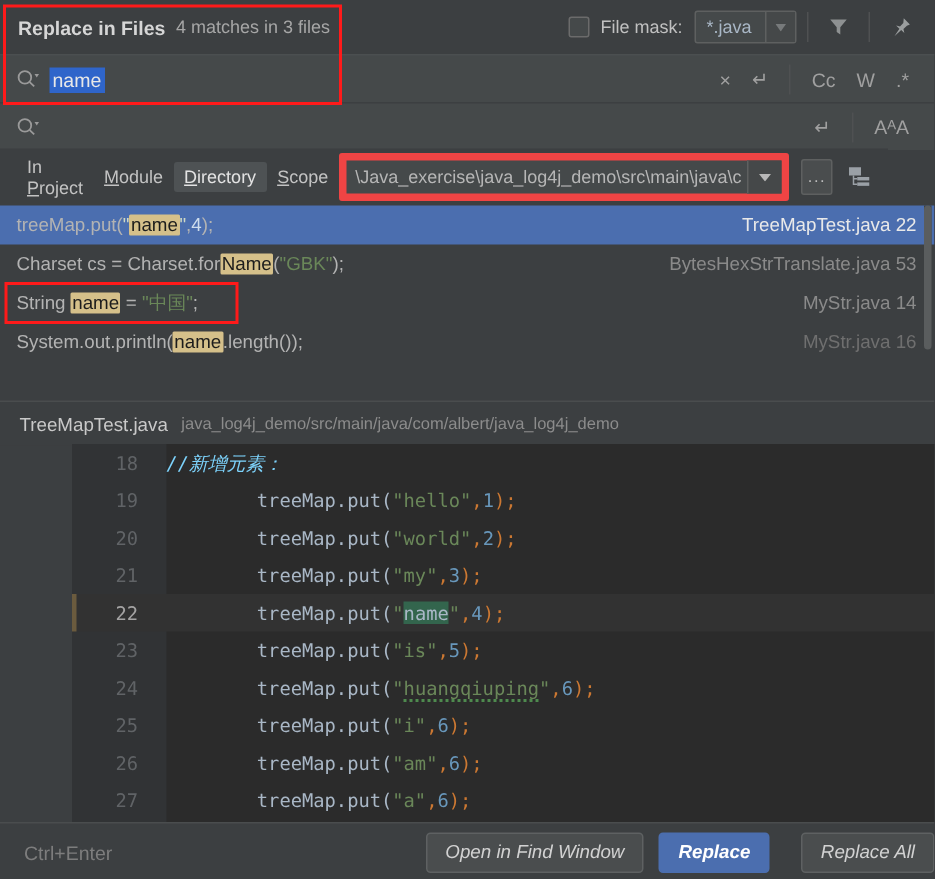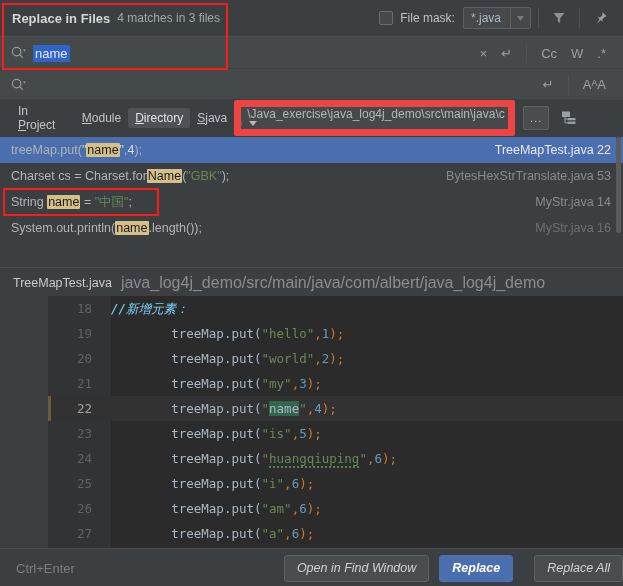--- a/index.html
+++ b/index.html
@@ -64,21 +64,21 @@
   .scoperow{
     position:absolute;left:0;top:99px;width:592px;height:38px;
     background:#3c3f41;display:flex;align-items:center;
   }
   .scope-tabs{margin-left:11px;display:flex;align-items:center;}
   .stab{padding:3px 7px;color:#c3c3c3;font-size:12px;border-radius:2px;}
   .stab.on{background:#4e5254;color:#e3e3e3;}
   .stab u{text-decoration:underline;}
   .dirbox{
     margin-left:auto;display:flex;align-items:stretch;height:22px;
-    border:7px solid #ef4444;border-radius:2px;background:#45494a;flex-direction:column;
+    border:5px solid #ef4444;border-radius:2px;background:#45494a;
   }
   .dirval{
     width:255px;padding:0 6px;display:flex;align-items:center;
     color:#b6b6b6;font-size:12px;white-space:nowrap;overflow:hidden;
   }
   .dirarrow{width:22px;border-left:1px solid #5e6060;display:flex;align-items:center;justify-content:center;background:#454849;}
   .ellbtn{
     margin-left:8px;width:24px;height:22px;border:1px solid #5e6060;border-radius:2px;
     background:#4a4d4e;display:flex;align-items:center;justify-content:center;
     color:#bdbdbd;font-size:11px;letter-spacing:1px;
@@ -106,21 +106,21 @@
   .rscroll{position:absolute;right:2px;top:0;width:5px;height:130px;background:#3c3f41;}
   .rscroll i{position:absolute;left:0;top:0;width:5px;height:96px;background:#5a5d5e;border-radius:3px;display:block;}
 
   
   .prevhdr{
     position:absolute;left:0;top:267px;width:623px;height:29px;
     background:#3c3f41;display:flex;align-items:center;
     border-top:1px solid #4a4d4e;
   }
   .pfile{margin-left:13px;color:#c9c9c9;font-size:12.5px;}
-  .ppath{margin-left:9px;color:#8c8c8c;font-size:16px;}
+  .ppath{margin-left:9px;color:#8c8c8c;font-size:11px;}
 
   
   .code{
     position:absolute;left:0;top:296px;width:623px;height:252px;
     background:#2b2b2b;overflow:hidden;
     font-family:"DejaVu Sans Mono","Liberation Mono",monospace;font-size:12.5px;margin-left:48px;
   }
   .cgutter{position:absolute;left:0;top:0;width:52px;height:252px;background:#313335;}
   .cfold{position:absolute;left:52px;top:0;width:11px;height:252px;background:#313335;}
   .cline{position:relative;height:25px;line-height:25px;white-space:nowrap;}
@@ -238,21 +238,21 @@
       <span class="tgl">AᴬA</span>
       <span class="pad-r"></span>
     </div>
   </div>
 
   <div class="scoperow">
     <div class="scope-tabs">
       <span class="stab"><span>In </span><u>P</u><span>roject</span></span>
       <span class="stab"><span></span><u>M</u><span>odule</span></span>
       <span class="stab on"><span></span><u>D</u><span>irectory</span></span>
-      <span class="stab"><span></span><u>S</u><span>java</span></span>
+      <span class="stab"><span></span><u>S</u><span>cope</span></span>
     </div>
     <div class="dirbox">
       <div class="dirval">\Java_exercise\java_log4j_demo\src\main\java\c</div>
       <div class="dirarrow">
         <svg width="8" height="5" viewBox="0 0 8 5">
             <path d="M0 0 L8 0 L4 5 Z" fill="#b8b8b8"></path>
           </svg>
       </div>
     </div>
     <div class="ellbtn">...</div>

